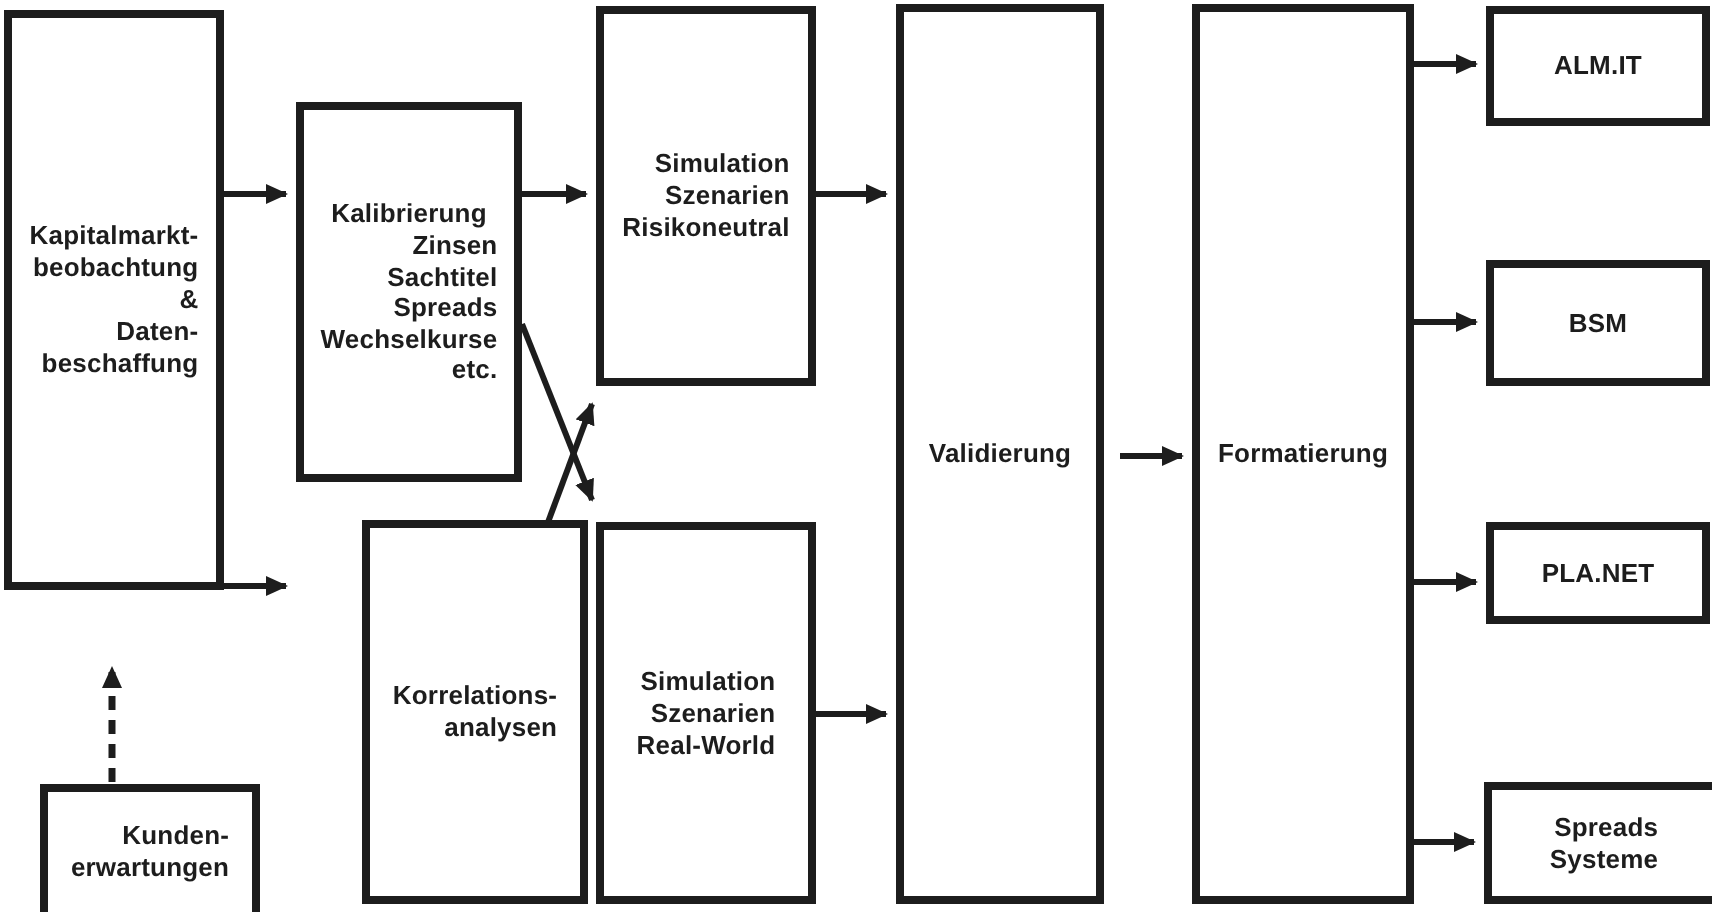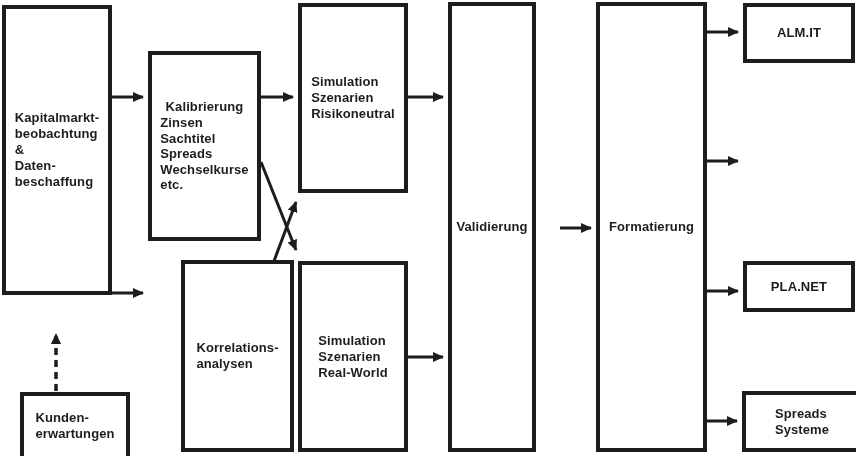--- a/index.html
+++ b/index.html
@@ -17,21 +17,21 @@
   #wires{position:absolute;left:0;top:0;width:856px;height:456px;pointer-events:none;}
   .box{
     position:absolute;
     box-sizing:border-box;
     border:4px solid var(--ink);
     background:var(--bg);
     display:flex;
     flex-direction:column;
     align-items:center;
     justify-content:center;
-    text-align:left;
+    text-align:right;
     color:var(--ink);
   }
   .lbl{
     font-weight:bold;
     font-size:13px;
     line-height:16px;
     white-space:pre-line;
     letter-spacing:0.1px;
   }
   .sub{
@@ -103,32 +103,35 @@
 Szenarien
 Risikoneutral</div>
   </div>
 
   <div class="box" style="left:298px;top:261px;width:110px;height:191px;">
     <div class="lbl">Simulation
 Szenarien
 Real-World</div>
   </div>
 
-  <div class="box" style="left:448px;top:2px;width:88px;height:450px;">
+  <div class="box" style="left:448px;top:2px;width:104px;height:450px;">
     <div class="lbl">Validierung</div>
   </div>
 
   <div class="box" style="left:596px;top:2px;width:111px;height:450px;">
     <div class="lbl">Formatierung</div>
   </div>
 
   <div class="box" style="left:743px;top:3px;width:112px;height:60px;">
     <div class="lbl">ALM.IT</div>
   </div>
 
+  <div class="box" style="left:743px;top:130px;width:112px;height:63px;">
+    <div class="lbl">BSM</div>
+  </div>
 
   <div class="box" style="left:743px;top:261px;width:112px;height:51px;">
     <div class="lbl">PLA.NET</div>
   </div>
 
   <div class="box" style="left:742px;top:391px;width:120px;height:61px;">
     <div class="lbl">Spreads
 Systeme</div>
   </div>
 

